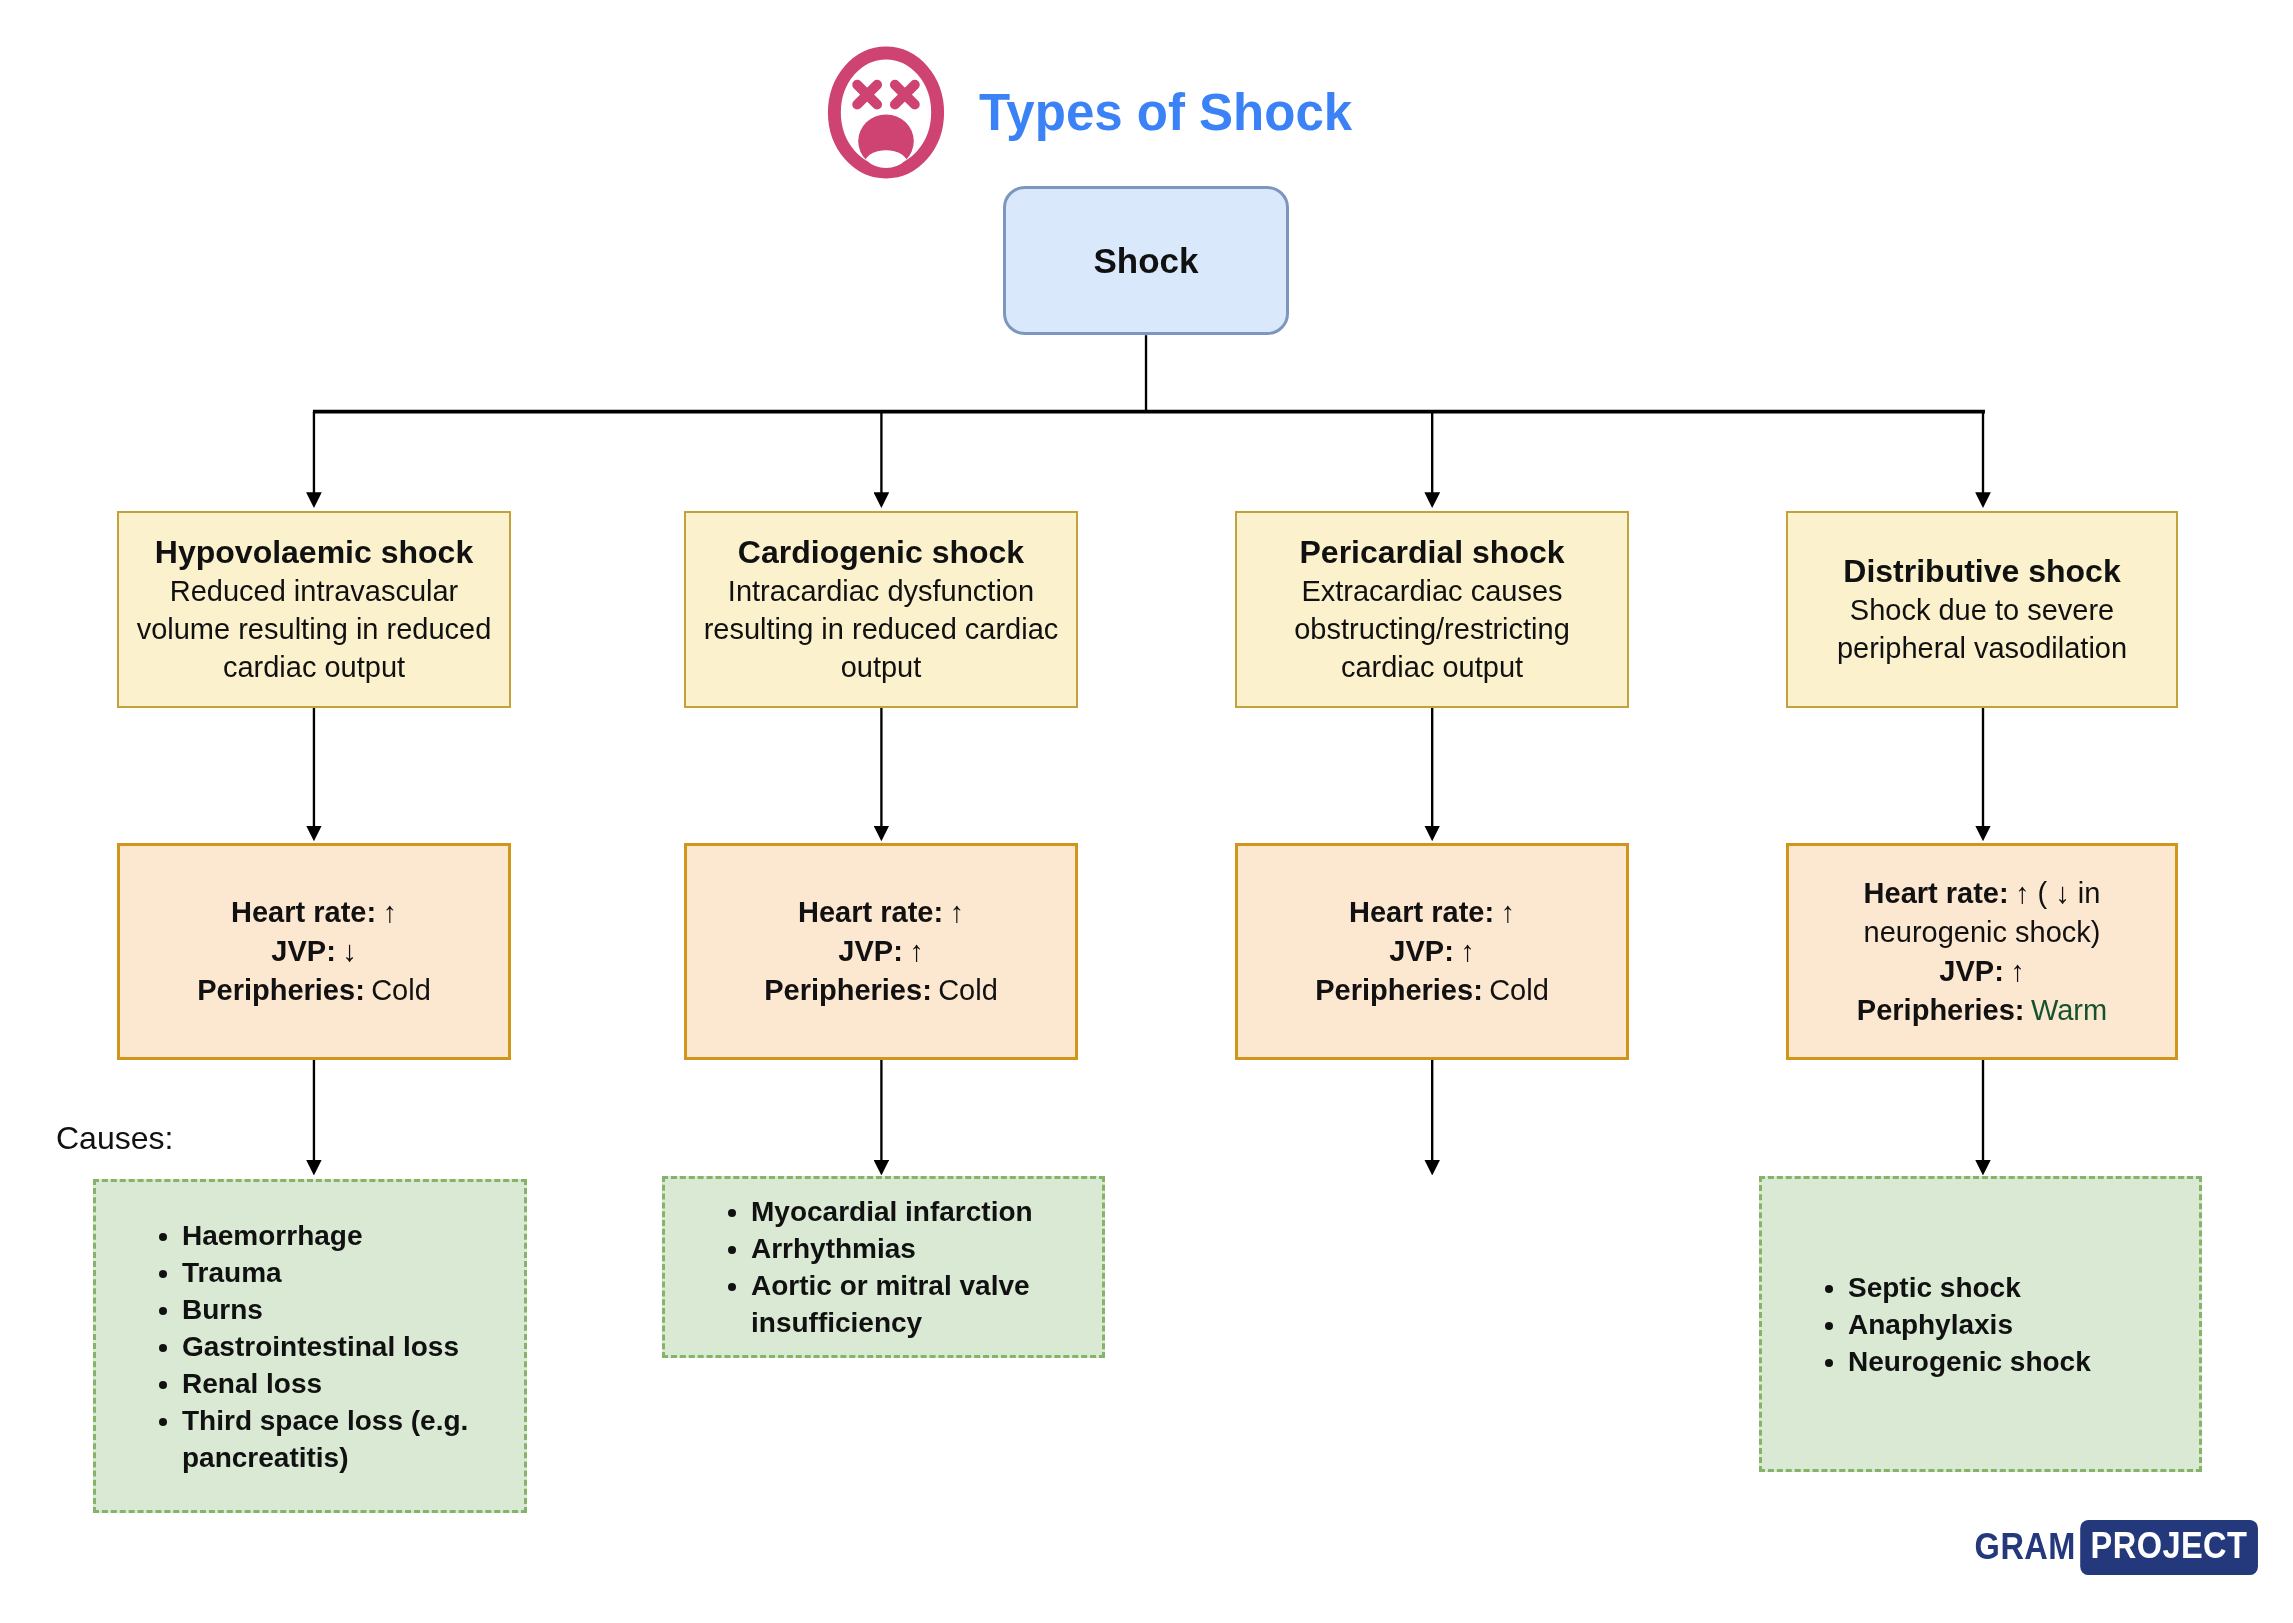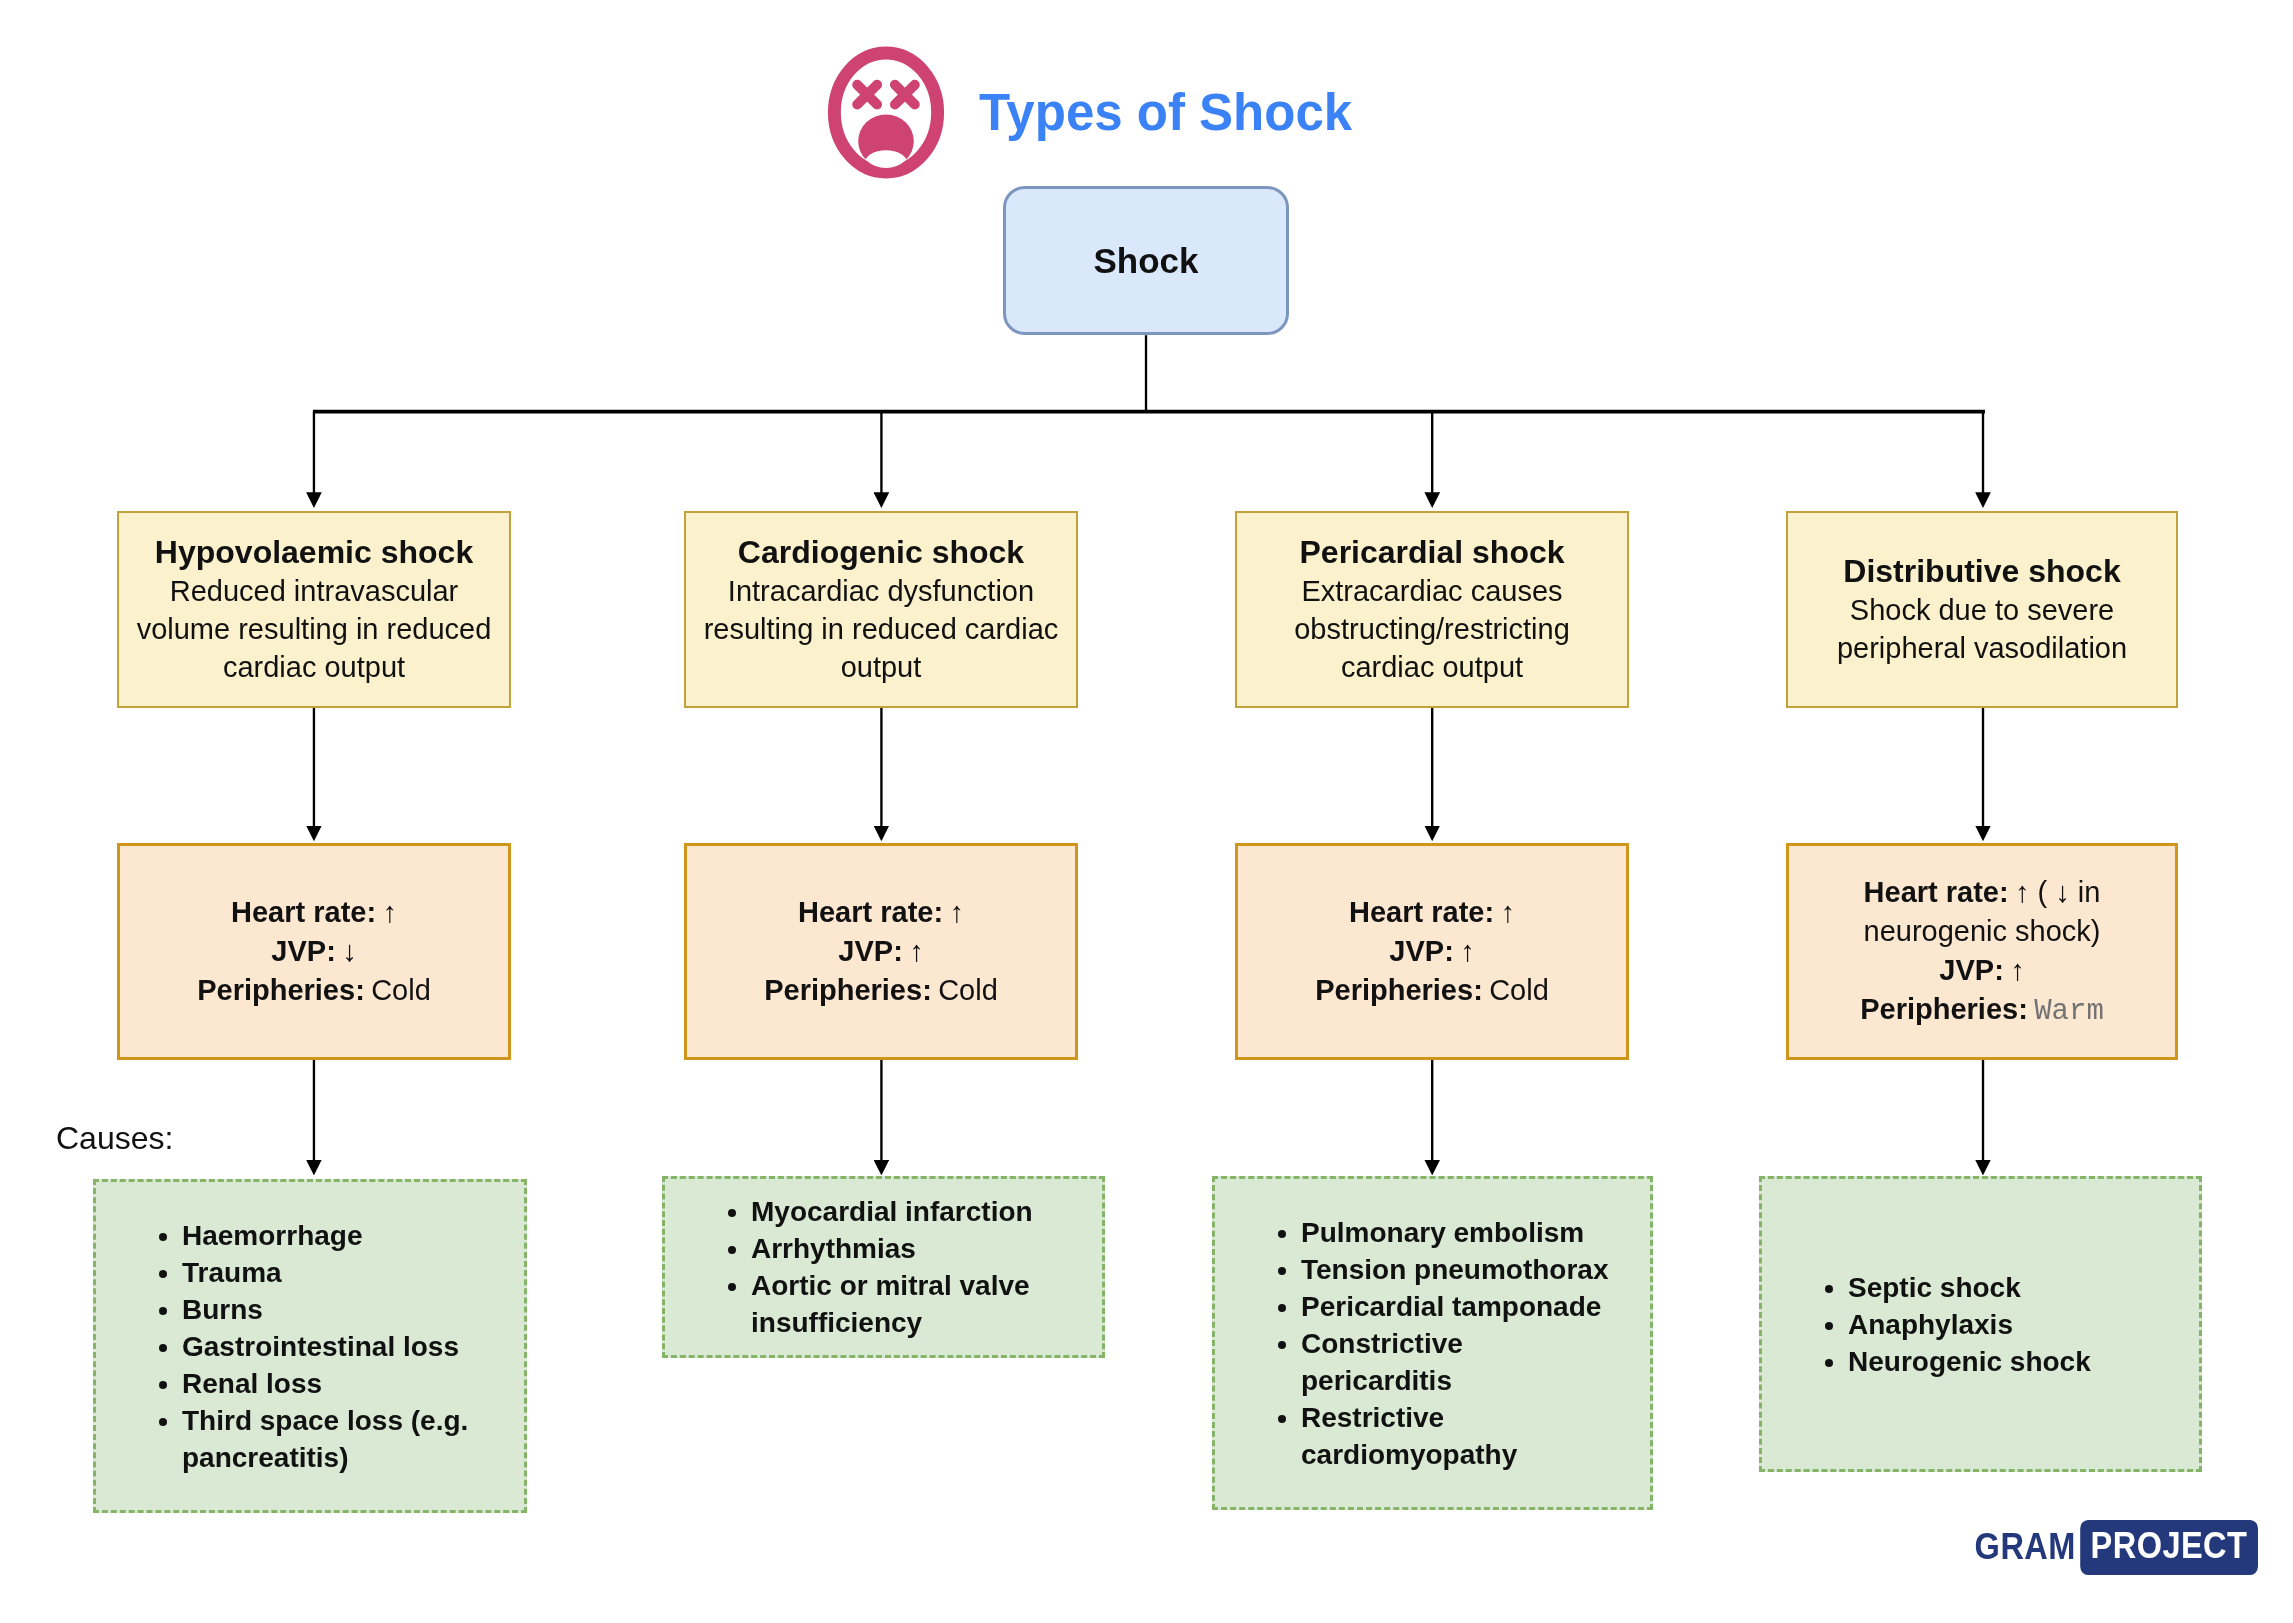--- a/index.html
+++ b/index.html
@@ -192,43 +192,34 @@
     <div class="vital">
       <strong>Heart rate:</strong><span>↑</span>
     </div>
     <div class="vital">
       <strong>JVP:</strong><span>↑</span>
     </div>
     <div class="vital">
       <strong>Peripheries:</strong><span>Cold</span>
     </div>
   </div>
-  <div class="node causes-box causes-c3">
-    <ul class="causes">
-        <li>Pulmonary embolism</li>
-        <li>Tension pneumothorax</li>
-        <li>Pericardial tamponade</li>
-        <li>Constrictive pericarditis</li>
-        <li>Restrictive cardiomyopathy</li>
-      </ul>
-  </div>
 
   <div class="node type-box col4">
     <div class="type-title">Distributive shock</div>
     <div class="type-desc">Shock due to severe peripheral vasodilation</div>
   </div>
   <div class="node vitals-box col4">
     <div class="vital">
       <strong>Heart rate:</strong><span>↑ ( ↓ in neurogenic shock)</span>
     </div>
     <div class="vital">
       <strong>JVP:</strong><span>↑</span>
     </div>
     <div class="vital">
-      <strong>Peripheries:</strong><span style="color: #737373; font-family: Liberation Mono, monospace;">Warm</span>
+      <strong>Peripheries:</strong><span style="color: #14532d;">Warm</span>
     </div>
   </div>
   <div class="node causes-box causes-c4">
     <ul class="causes">
         <li>Septic shock</li>
         <li>Anaphylaxis</li>
         <li>Neurogenic shock</li>
       </ul>
   </div>
 

